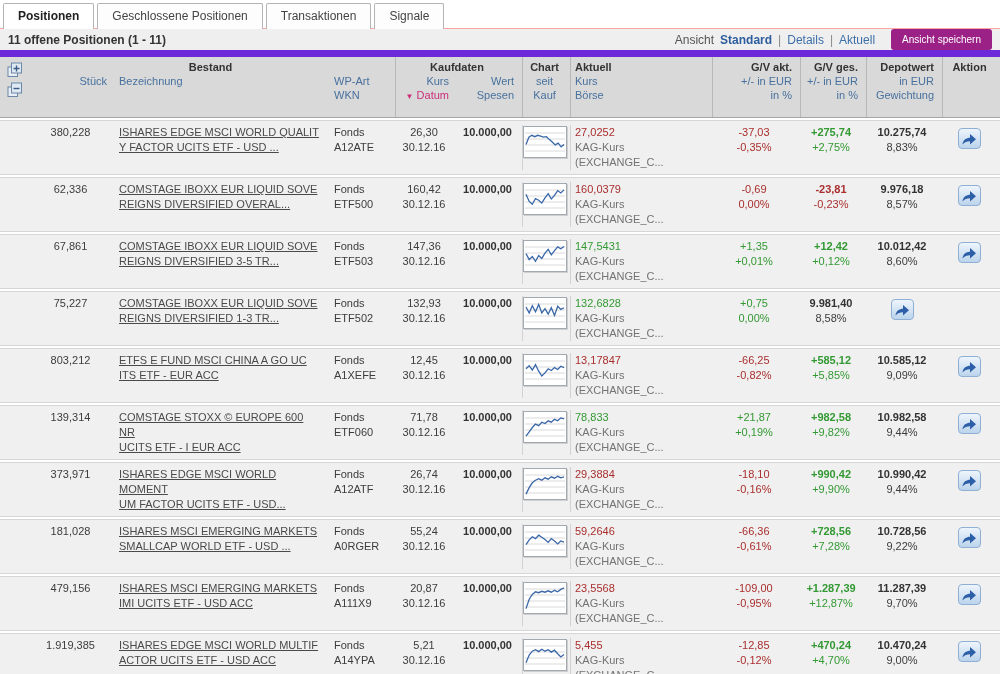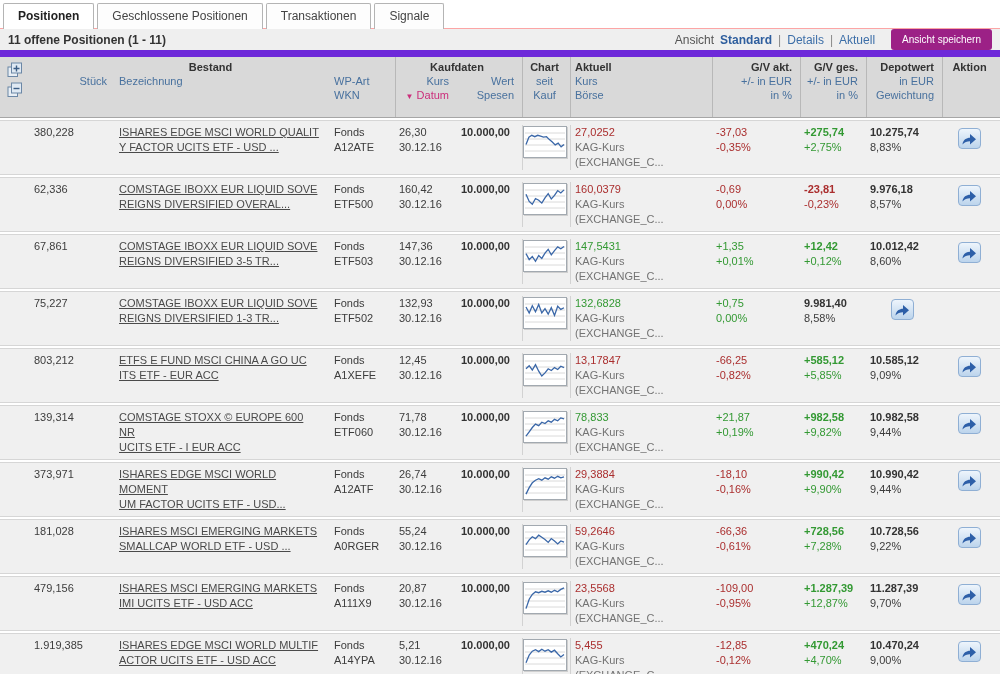--- a/index.html
+++ b/index.html
@@ -52,21 +52,21 @@
   .c6{grid-column:6} .c7{grid-column:7} .c8{grid-column:8} .c9{grid-column:9}
   .c10{grid-column:10} .c11{grid-column:11} .c12{grid-column:12}
   .sp2-4{grid-column:2/5} .sp5-6{grid-column:5/7}
 
   
   #rows { padding-top:2px; }
   .row { background:#f0f0f0; border-top:1px solid #d6d6d6; border-bottom:1px solid #d6d6d6;
          margin-bottom:2px; min-height:40px; padding:4px 0; }
   .c { padding:0 8px 0 4px; line-height:15px; }
   .bdl { border-left:1px solid #d2d2d2; }
-  .num { text-align:left; }
+  .num { text-align:center; }
   .name { color:#4a4a4a; font-weight:normal; text-decoration:underline; cursor:pointer;
           display:block; line-height:15px; }
   .sub { color:#737373; }
   .b { font-weight:bold; color:#333; }
   .neg { color:#aa2e2e; } .pos { color:#339933; }
   .chart-cell { display:flex; justify-content:center; align-items:flex-start; padding-top:1px; }
   .thumb { width:44px; height:32px; background:#fff; border:1px solid #a2a9b0;
            box-shadow:1px 1px 0 #cfcfcf; cursor:pointer; }
   .act-cell { display:flex; justify-content:center; align-items:flex-start; padding-top:3px; }
   .act { width:23px; height:21px; border:1px solid #8fafd4; border-radius:4px;

